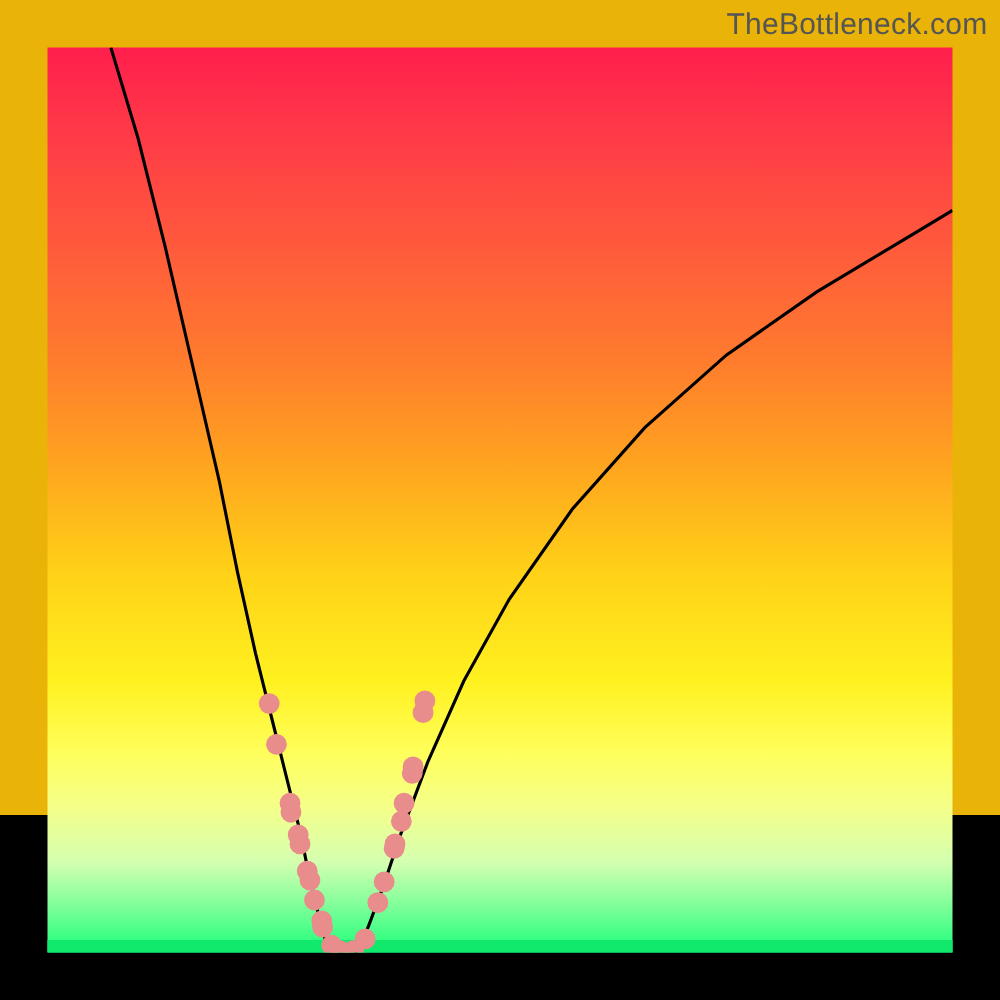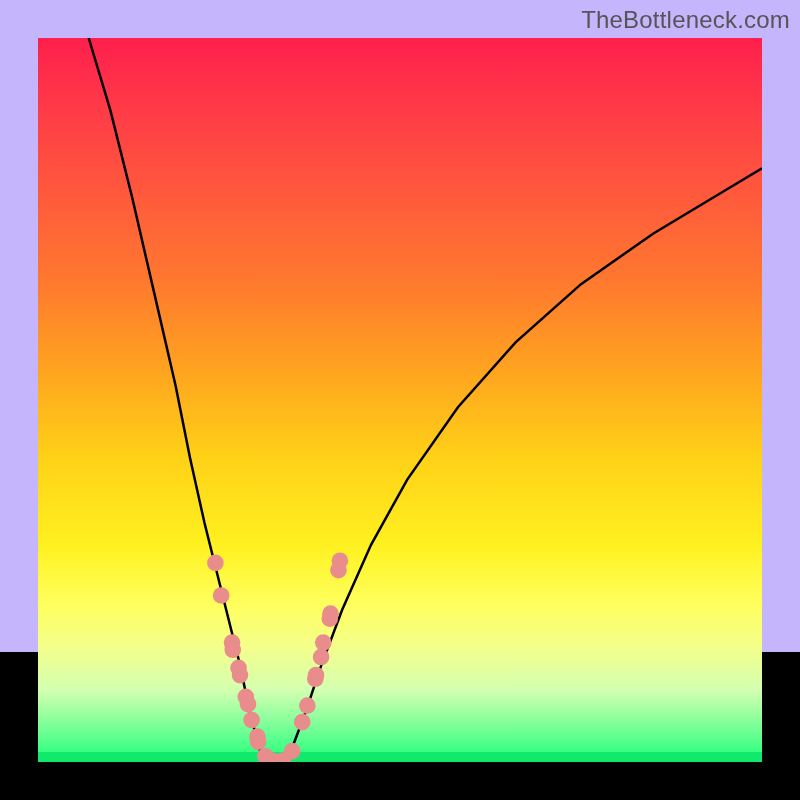--- a/index.html
+++ b/index.html
@@ -8,21 +8,21 @@
     width: 800px;
     height: 800px;
     overflow: hidden;
     background: #000;
     font-family: Arial, Helvetica, sans-serif;
   }
   .outer {
     position: relative;
     width: 800px;
     height: 652px;
-    background: #c4b5fd;
+    background: #eab308;
   }
   .plot-area {
     position: absolute;
     left: 38px;
     top: 38px;
     width: 724px;
     height: 724px;
     
     background: linear-gradient(
       to bottom,

